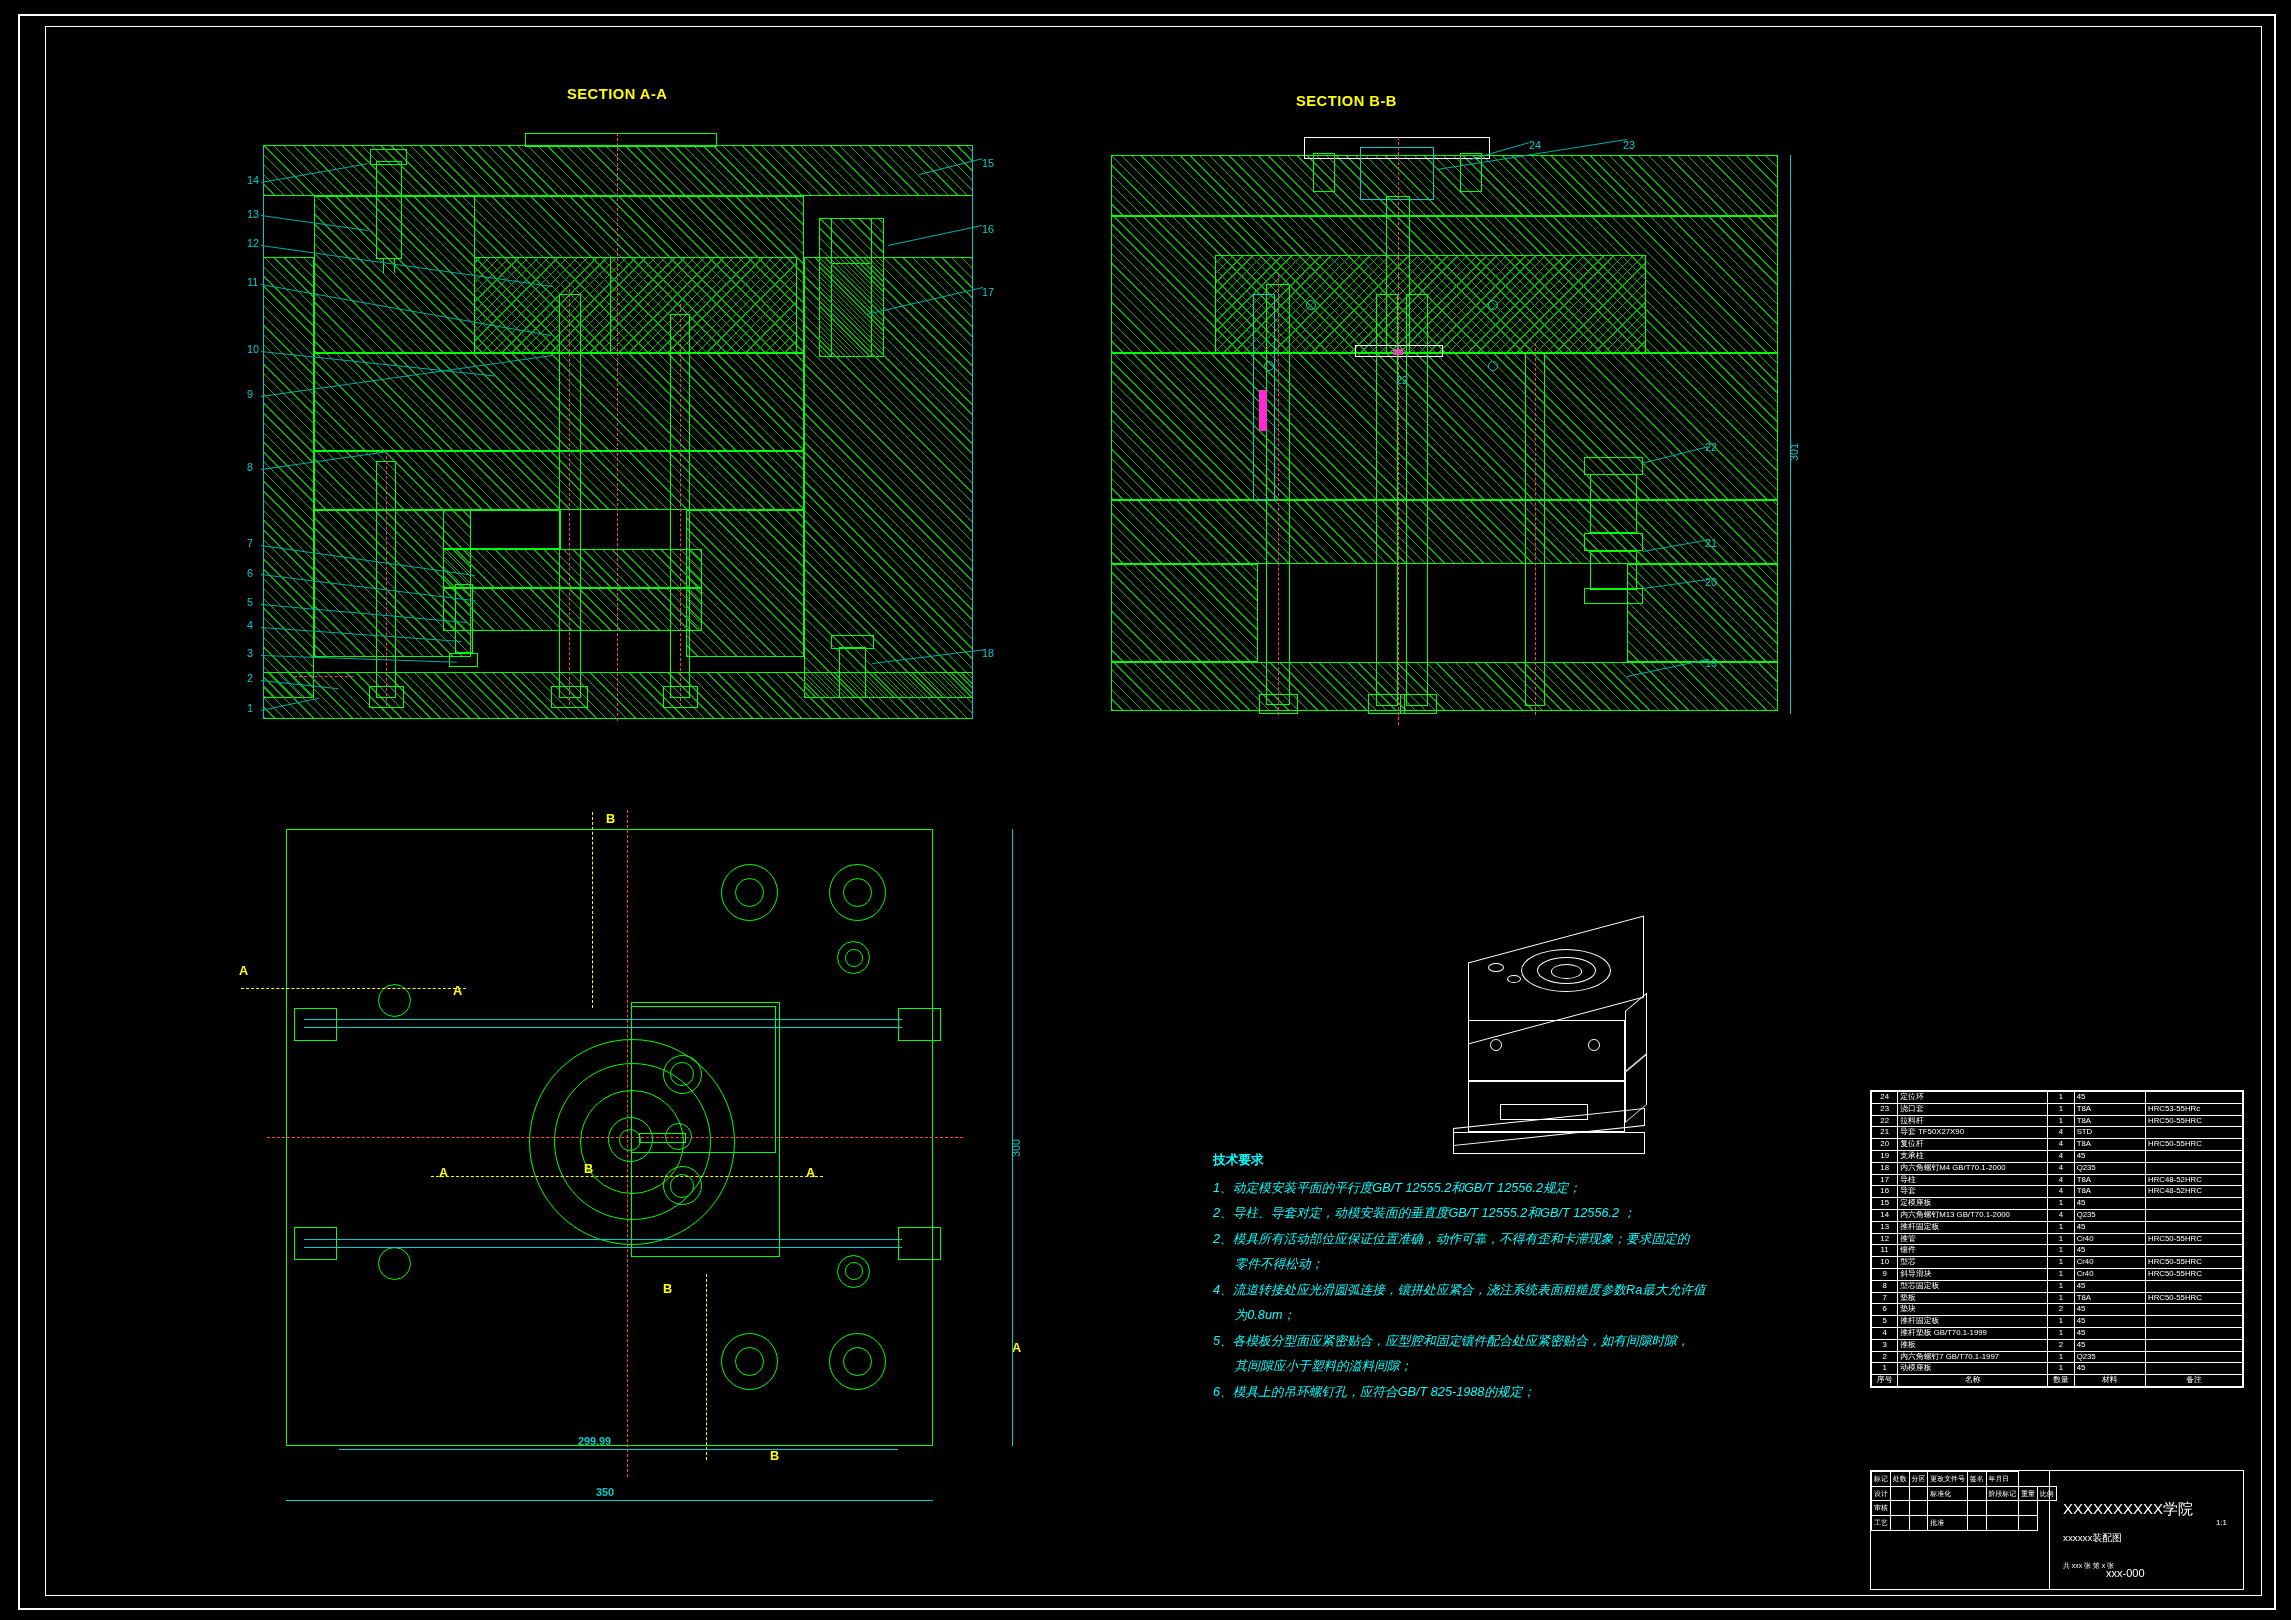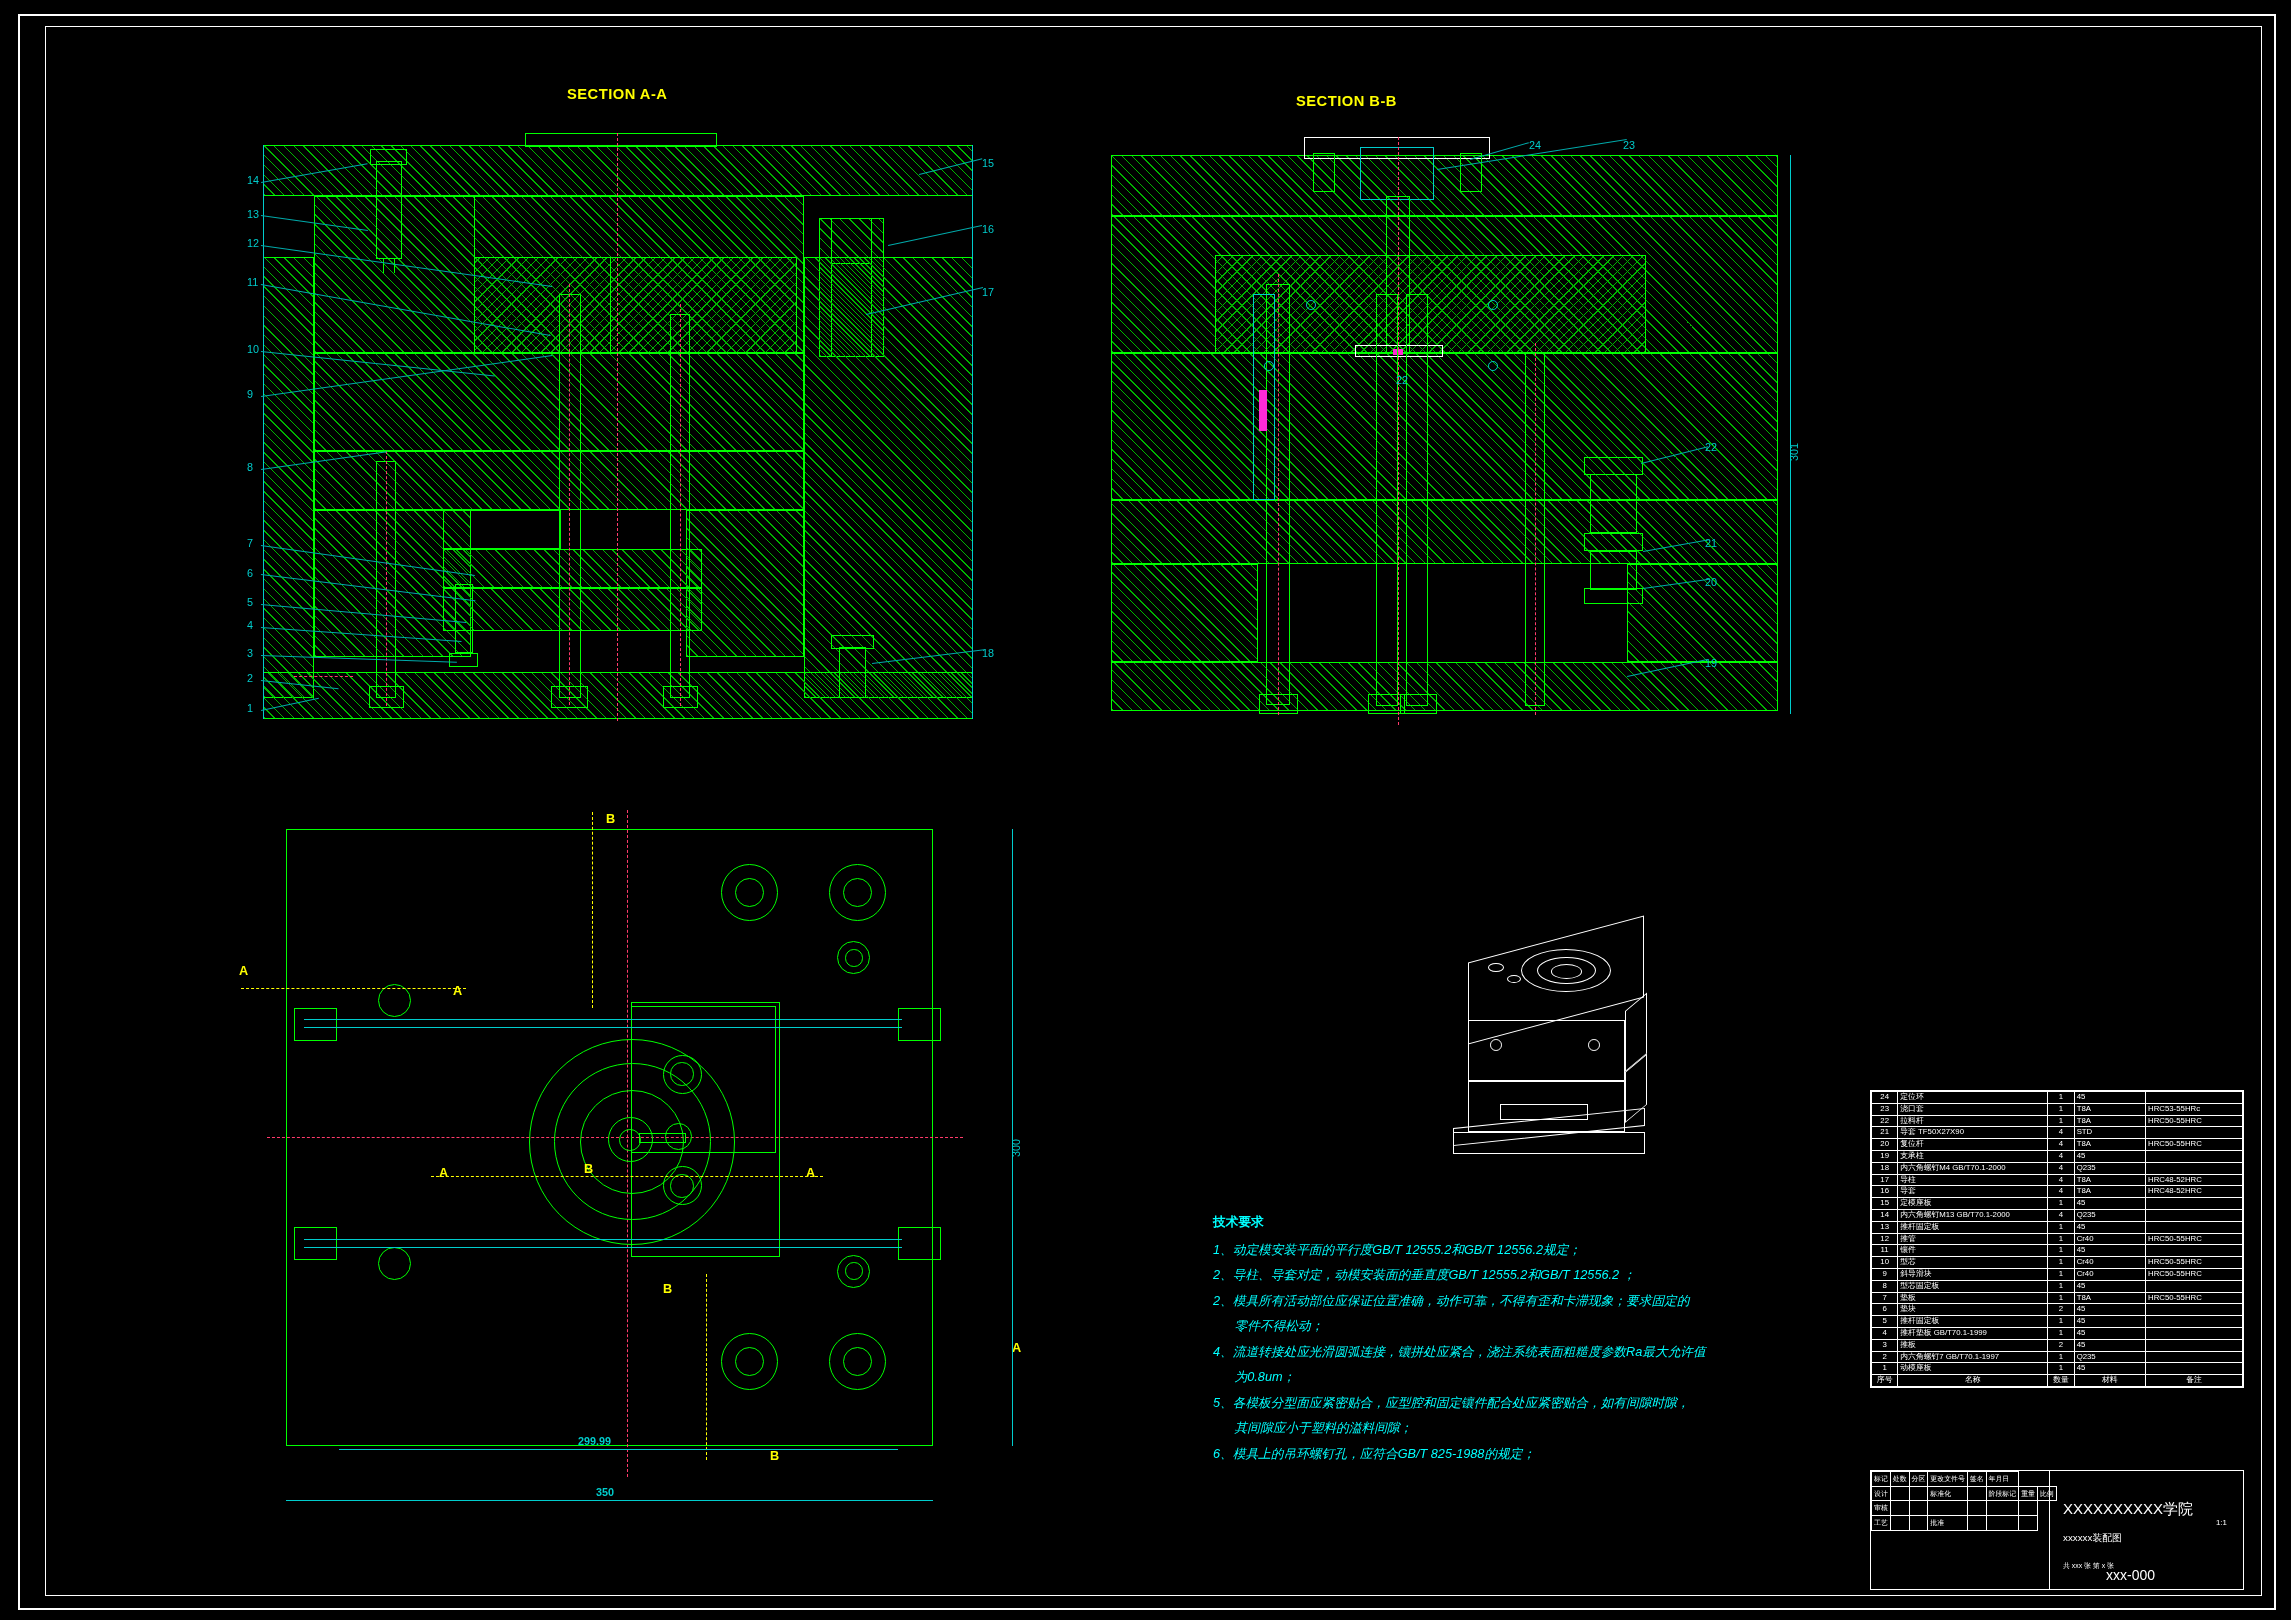--- a/index.html
+++ b/index.html
@@ -30,21 +30,21 @@
   .hatch2{position:absolute;box-sizing:border-box;border:1px solid #00ff00;
      background-image:repeating-linear-gradient(-45deg,#00b400 0 1px,transparent 1px 6.9px);}
 
   .leader{position:absolute;height:0;border-top:1px solid #00aaaa;transform-origin:0 0;}
   .num{position:absolute;color:#00cccc;font-size:10.8px;}
 
   .dimtxt{position:absolute;color:#00cccc;font-size:10.8px;font-weight:bold;}
   .dimtxtv{position:absolute;color:#00cccc;font-size:10.8px;transform:rotate(-90deg);transform-origin:0 0;}
 
   
-  #notes{position:absolute;left:1213px;top:1210px;width:461px;color:#00ffff;font-size:12.7px;line-height:25.5px;font-style:italic;}
+  #notes{position:absolute;left:1213px;top:1148px;width:461px;color:#00ffff;font-size:12.7px;line-height:25.5px;font-style:italic;}
   #notes .nt-title{font-style:normal;font-weight:bold;margin-bottom:2px;}
   #notes .nt{white-space:nowrap;}
   #notes .nt.ind{padding-left:21.6px;}
 
   
   #bom{position:absolute;left:1870px;top:1090px;width:374px;border:1px solid #ffffff;box-sizing:border-box;}
   #bom table{border-collapse:collapse;width:100%;color:#ffffff;font-size:7.8px;}
   #bom td{border:1px solid #ffffff;height:10.8px;line-height:10.8px;padding:0 2px;white-space:nowrap;overflow:hidden;}
   .c-no{width:21.6px;text-align:center;}
   .c-nm{width:147px;}
@@ -52,21 +52,21 @@
   .c-mt{width:69px;}
   .c-rm{width:94px;}
 
   #titleblock{position:absolute;left:1870px;top:1470px;width:374px;height:120px;border:1px solid #ffffff;box-sizing:border-box;}
   #titleblock .tb-left{position:absolute;left:0;top:0;width:178px;height:100%;}
   #titleblock .tb-right{position:absolute;left:178px;top:0;width:196px;height:100%;border-left:1px solid #ffffff;box-sizing:border-box;}
   #titleblock table{border-collapse:collapse;width:100%;color:#ffffff;font-size:6.9px;}
   #titleblock td{border:1px solid #ffffff;height:13.7px;padding:0 2px;white-space:nowrap;overflow:hidden;}
   .tb-name{position:absolute;left:192px;top:29px;color:#ffffff;font-size:15px;}
   .tb-sub{position:absolute;left:192px;top:61px;color:#ffffff;font-size:9.8px;}
-  .tb-code{position:absolute;left:235px;top:96px;color:#ffffff;font-size:14px;}
+  .tb-code{position:absolute;left:235px;top:96px;color:#ffffff;font-size:11px;}
   .tb-sheet{position:absolute;left:192px;top:90px;color:#ffffff;font-size:6.9px;}
 
   
   #iso{position:absolute;left:1431px;top:912px;width:294px;height:284px;}
   .iso-face{position:absolute;box-sizing:border-box;border:1px solid #ffffff;}
   .ell{position:absolute;border:1px solid #ffffff;border-radius:50%;box-sizing:border-box;}
 
   .circ{position:absolute;border:1px solid #00ff00;border-radius:50%;box-sizing:border-box;}
   .circc{position:absolute;border:1px solid #00cccc;border-radius:50%;box-sizing:border-box;}
   .mag{position:absolute;background:#ff2ad4;}

